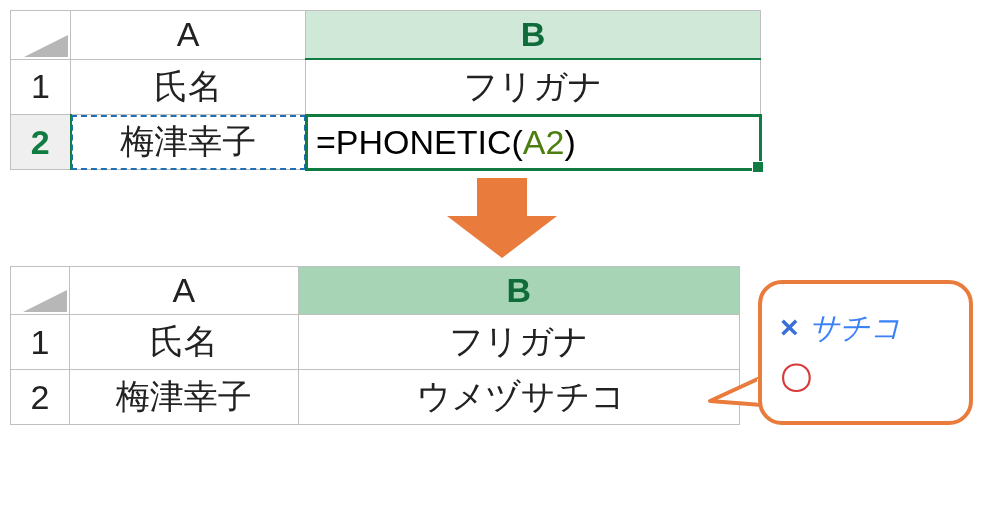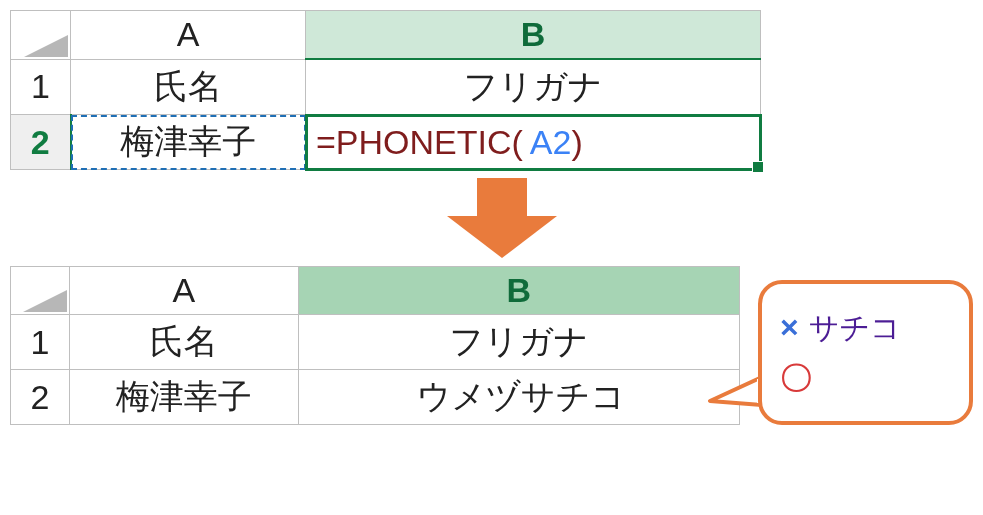--- a/index.html
+++ b/index.html
@@ -85,22 +85,22 @@
   .activeCell::after {
     content: "";
     position: absolute;
     right: -4px;
     bottom: -4px;
     width: 10px;
     height: 10px;
     background: #107c41;
     border: 1px solid #fff;
   }
-  .formula-text { color: #7f1d1d; }
-  .formula-ref { color: #3b82f6; margin-left: 7px; }
+  .formula-text { color: #000000; }
+  .formula-ref { color: #4d7c0f; }
 
   
   .resultCell { text-align: center; padding-left: 10px !important; }
 
   
   .arrow-wrap {
     width: 983px;
     text-align: center;
     margin: 8px 0 4px 0;
   }
@@ -149,21 +149,21 @@
     border: 4px solid #e97b3c;
     border-radius: 24px;
     padding: 18px 14px 14px 18px;
     font-size: 30px;
     line-height: 1.6;
   }
   .callout .line { display: flex; align-items: center; gap: 10px; }
   .callout .mark { font-weight: bold; font-size: 32px; }
   .mark.x { color: #3a6fd8; }
   .mark.o { color: #d83a3a; }
-  .callout .txt { color: #4c1d95; }
+  .callout .txt { color: #3b82f6; font-style: italic; }
   .tail {
     position: absolute;
     left: -52px;
     bottom: 16px;
     width: 56px;
     height: 36px;
   }
   .tail svg { display: block; }
 </style>
 </head>

